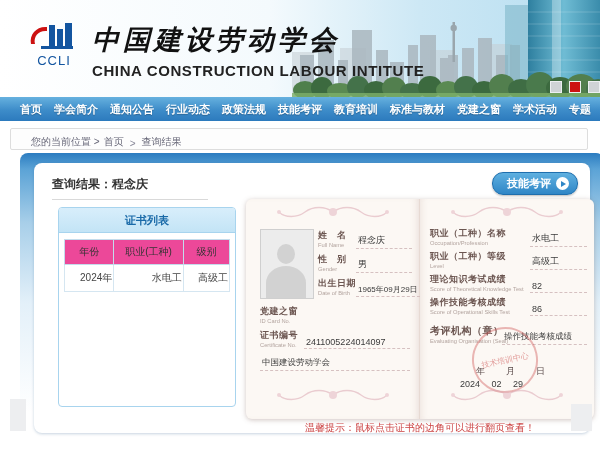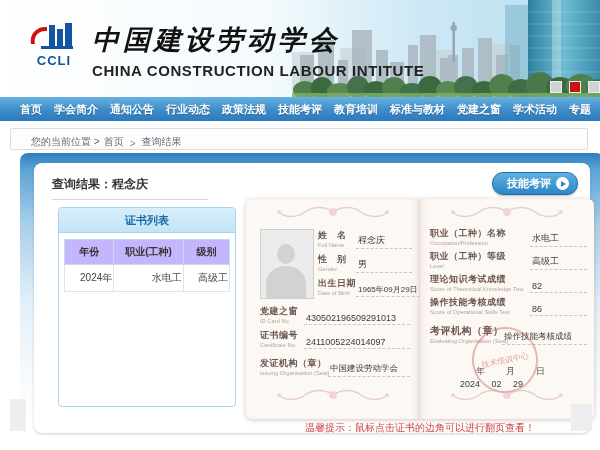--- a/index.html
+++ b/index.html
@@ -2,21 +2,21 @@
 <html><head>
 <meta charset="utf-8">
 <style>
   html,body{margin:0;padding:0;width:600px;height:450px;overflow:hidden;background:#fff;
     font-family:"Liberation Sans",sans-serif;position:relative}
   
   .banner{position:absolute;left:0;top:0;width:600px;height:97px;overflow:hidden}
   .banner svg.sky{position:absolute;left:0;top:0}
   .brand{position:absolute;left:26px;top:22px;display:flex;align-items:flex-start;z-index:3}
   .logo{width:56px;text-align:center;margin-right:10px}
-  .logo .ccli{color:#1355a0;font-weight:bold;font-size:13px;letter-spacing:1px;line-height:10px}
+  .logo .ccli{color:#1355a0;font-weight:normal;font-size:13px;letter-spacing:1px;line-height:10px}
   .titles .zh{font-family:"Liberation Serif",serif;font-style:italic;font-weight:bold;
     font-size:27px;color:#111;letter-spacing:4px;white-space:nowrap}
   .titles .en{font-size:15px;font-weight:bold;color:#222;letter-spacing:.6px;margin-top:4px}
   .dots{position:absolute;top:81px;left:550px;display:flex;gap:7px;z-index:4}
   .dot{width:10px;height:10px;background:#cfd3d6;border:1px solid #eceff1;cursor:pointer}
   .dot.active{background:#cc1111}
   
   .nav{position:absolute;left:0;top:97px;width:600px;height:24px;
     background:linear-gradient(180deg,#66b1df 0%,#3d8cc9 55%,#2c7abd 100%);
     display:flex;align-items:center;justify-content:space-between;padding:0 14px;box-sizing:border-box}
@@ -41,21 +41,21 @@
   .play{width:13px;height:13px;border-radius:50%;background:#fff;position:relative;display:inline-block}
   .play::after{content:"";position:absolute;left:5px;top:3.5px;border-left:5px solid #2f86c6;
     border-top:3px solid transparent;border-bottom:3px solid transparent}
   
   .sidebar{position:absolute;left:24px;top:44px;width:178px;height:200px;border:1px solid #a8d4ee;
     border-radius:4px;background:#fff;box-sizing:border-box;overflow:hidden}
   .sidebar-title{height:24px;background:linear-gradient(180deg,#d8eefb,#c3e4f6);color:#1a6aa8;
     font-size:11px;font-weight:bold;display:flex;align-items:center;justify-content:center;
     border-bottom:1px solid #a8d4ee}
   .cert-table{width:166px;margin:6px auto 0;border-collapse:collapse}
-  .cert-table th{background:#c4b5fd;color:#333;font-size:10px;font-weight:bold;height:22px;
+  .cert-table th{background:#ec4899;color:#333;font-size:10px;font-weight:normal;height:22px;
     border:1px solid #c4dcec}
   .cert-table td{background:#fff;color:#444;font-size:10px;text-align:right;height:24px;
     border:1px solid #d5e6f1;cursor:pointer}
   
   .cert{position:absolute;left:212px;top:36px;width:348px;height:220px;display:flex;
     background:#fcf8f4;border-radius:6px;box-shadow:0 1px 5px rgba(120,90,80,.35);overflow:hidden}
   .half{width:174px;height:220px;position:relative;box-sizing:border-box}
   .half.l{border-right:1px solid #e7dad3;box-shadow:inset -6px 0 8px -6px rgba(150,110,100,.25)}
   .half.r{box-shadow:inset 6px 0 8px -6px rgba(150,110,100,.2)}
   .orn{position:absolute;left:50%;transform:translateX(-50%);opacity:.55}
@@ -271,38 +271,33 @@
             </div>
             <div class="val" style="font-size:8px">1965年09月29日</div>
           </div>
         </div>
         <div class="wide" style="top:106px">
           <div class="fld">
             <div class="lbl" style="width:44px">
               <span class="zh">党建之窗</span>
               <span class="en">ID Card No.</span>
             </div>
-            <div class="val">430502196509291013</div>
           </div>
         </div>
         <div class="wide" style="top:130px">
           <div class="fld">
             <div class="lbl" style="width:44px">
               <span class="zh">证书编号</span>
               <span class="en">Certificate No.</span>
             </div>
             <div class="val">2411005224014097</div>
           </div>
         </div>
         <div class="wide" style="top:158px">
           <div class="fld">
-            <div class="lbl" style="width:68px">
-              <span class="zh">发证机构（章）</span>
-              <span class="en">Issuing Organisation (Seal)</span>
-            </div>
             <div class="val" style="font-size:8.5px">中国建设劳动学会</div>
           </div>
         </div>
         <svg class="orn bot" width="120" height="16" viewBox="0 0 120 16">
           <path d="M60 8 C52 2 40 2 32 8 C24 14 12 14 6 8 M60 8 C68 2 80 2 88 8 C96 14 108 14 114 8" stroke="#dca9b4" fill="none" stroke-width="1.4"></path>
           <circle cx="60" cy="8" r="4" fill="#e4b8c2"></circle>
           <circle cx="6" cy="8" r="2" fill="#e4b8c2"></circle>
             <circle cx="114" cy="8" r="2" fill="#e4b8c2"></circle>
         </svg>
       </div>

